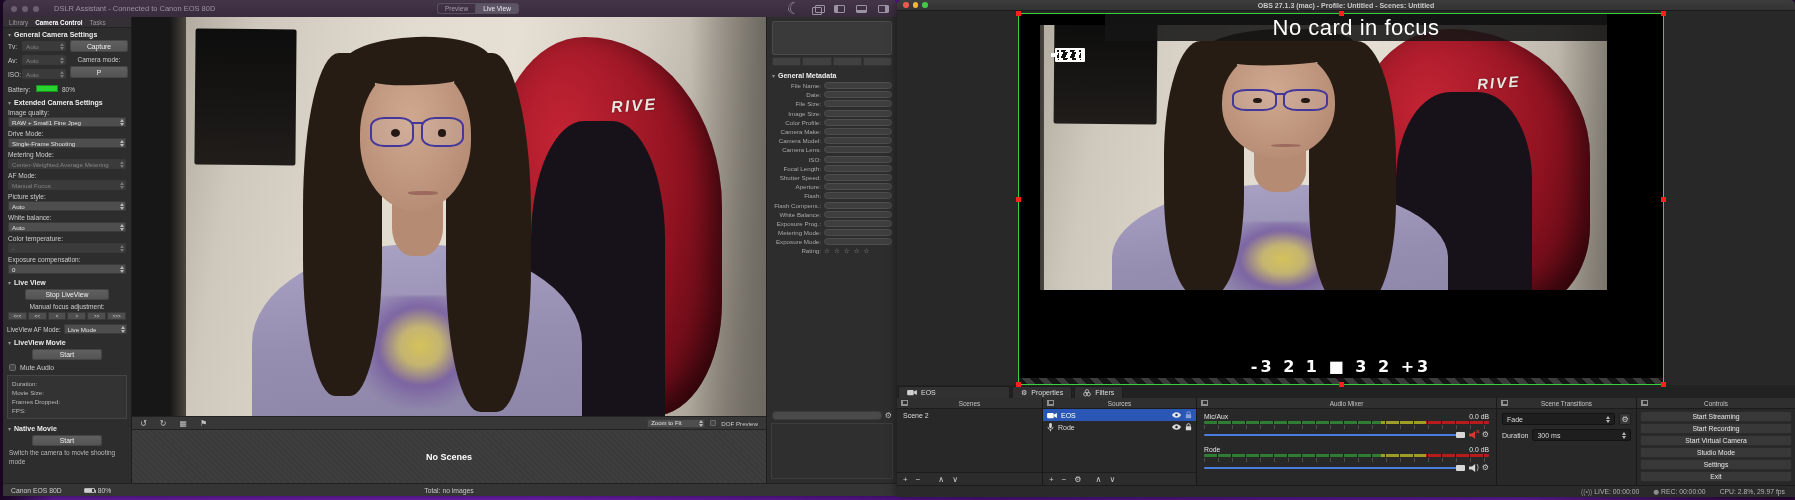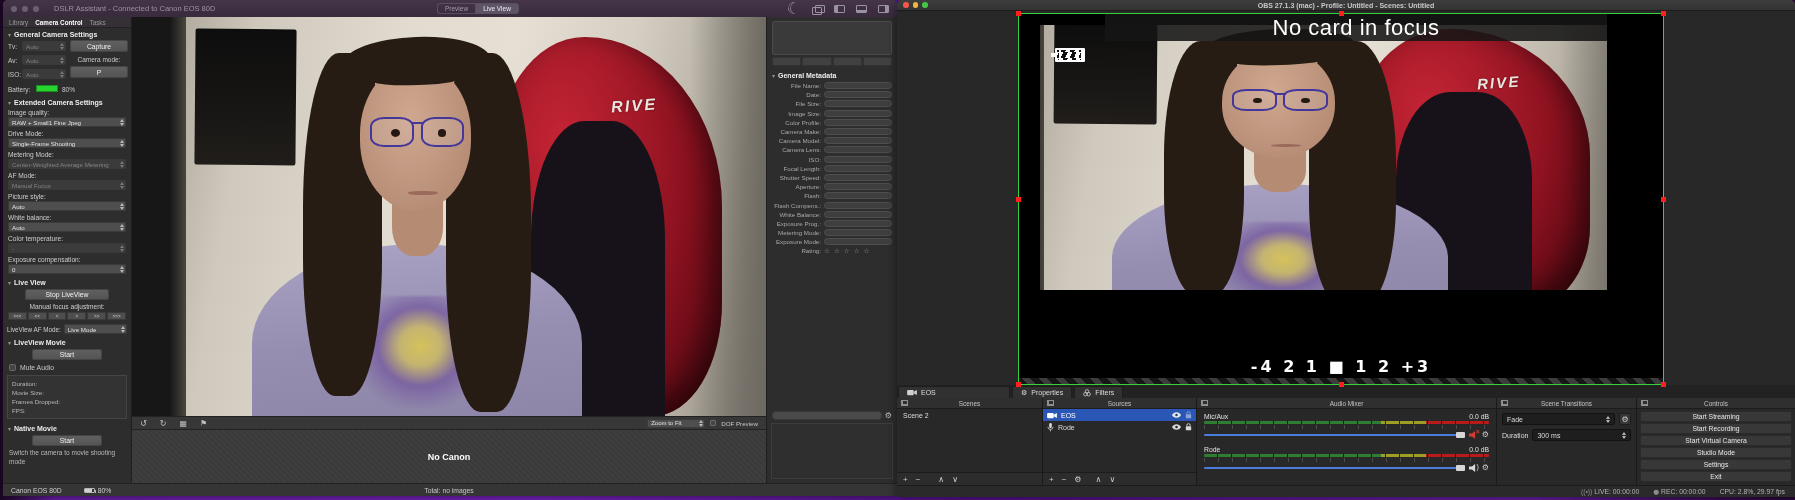--- a/index.html
+++ b/index.html
@@ -451,21 +451,21 @@
               <span class="dd-ar">
                 <span class="tri tri-u"></span>
                 <span class="tri tri-d"></span>
               </span>
             </div>
           <span class="chk-s"></span>
           <span class="lab">DOF Preview</span>
         </div>
       </div>
       <div class="thumbs">
-        <span class="noimg">No Canon</span>
+        <span class="noimg">No Scenes</span>
       </div>
     </div>
 
     <div class="meta">
       <div class="meta-top"></div>
       <div class="meta-segs">
         <div></div>
         <div></div>
         <div></div>
         <div></div>
@@ -618,21 +618,21 @@
             </div>
           <div class="sc-eyeL"></div>
           <div class="sc-eyeR"></div>
           <div class="sc-mouth"></div>
         </div>
       </div>
       <div class="osd-strip">
         <span>No card in focus</span>
       </div>
       <div class="osd-batt"></div>
-      <div class="osd-meter">-4 2 1 ■ 1 2 +3</div>
+      <div class="osd-meter">-3 2 1 ■ 3 2 +3</div>
       <div class="hatch"></div>
       <span class="hdl" style="left:-3px;top:-3px"></span>
       <span class="hdl" style="left:50%;top:-3px;margin-left:-2px"></span>
       <span class="hdl" style="right:-3px;top:-3px"></span>
       <span class="hdl" style="left:-3px;top:50%;margin-top:-2px"></span>
       <span class="hdl" style="right:-3px;top:50%;margin-top:-2px"></span>
       <span class="hdl" style="left:-3px;bottom:-3px"></span>
       <span class="hdl" style="left:50%;bottom:-3px;margin-left:-2px"></span>
       <span class="hdl" style="right:-3px;bottom:-3px"></span>
     </div>

